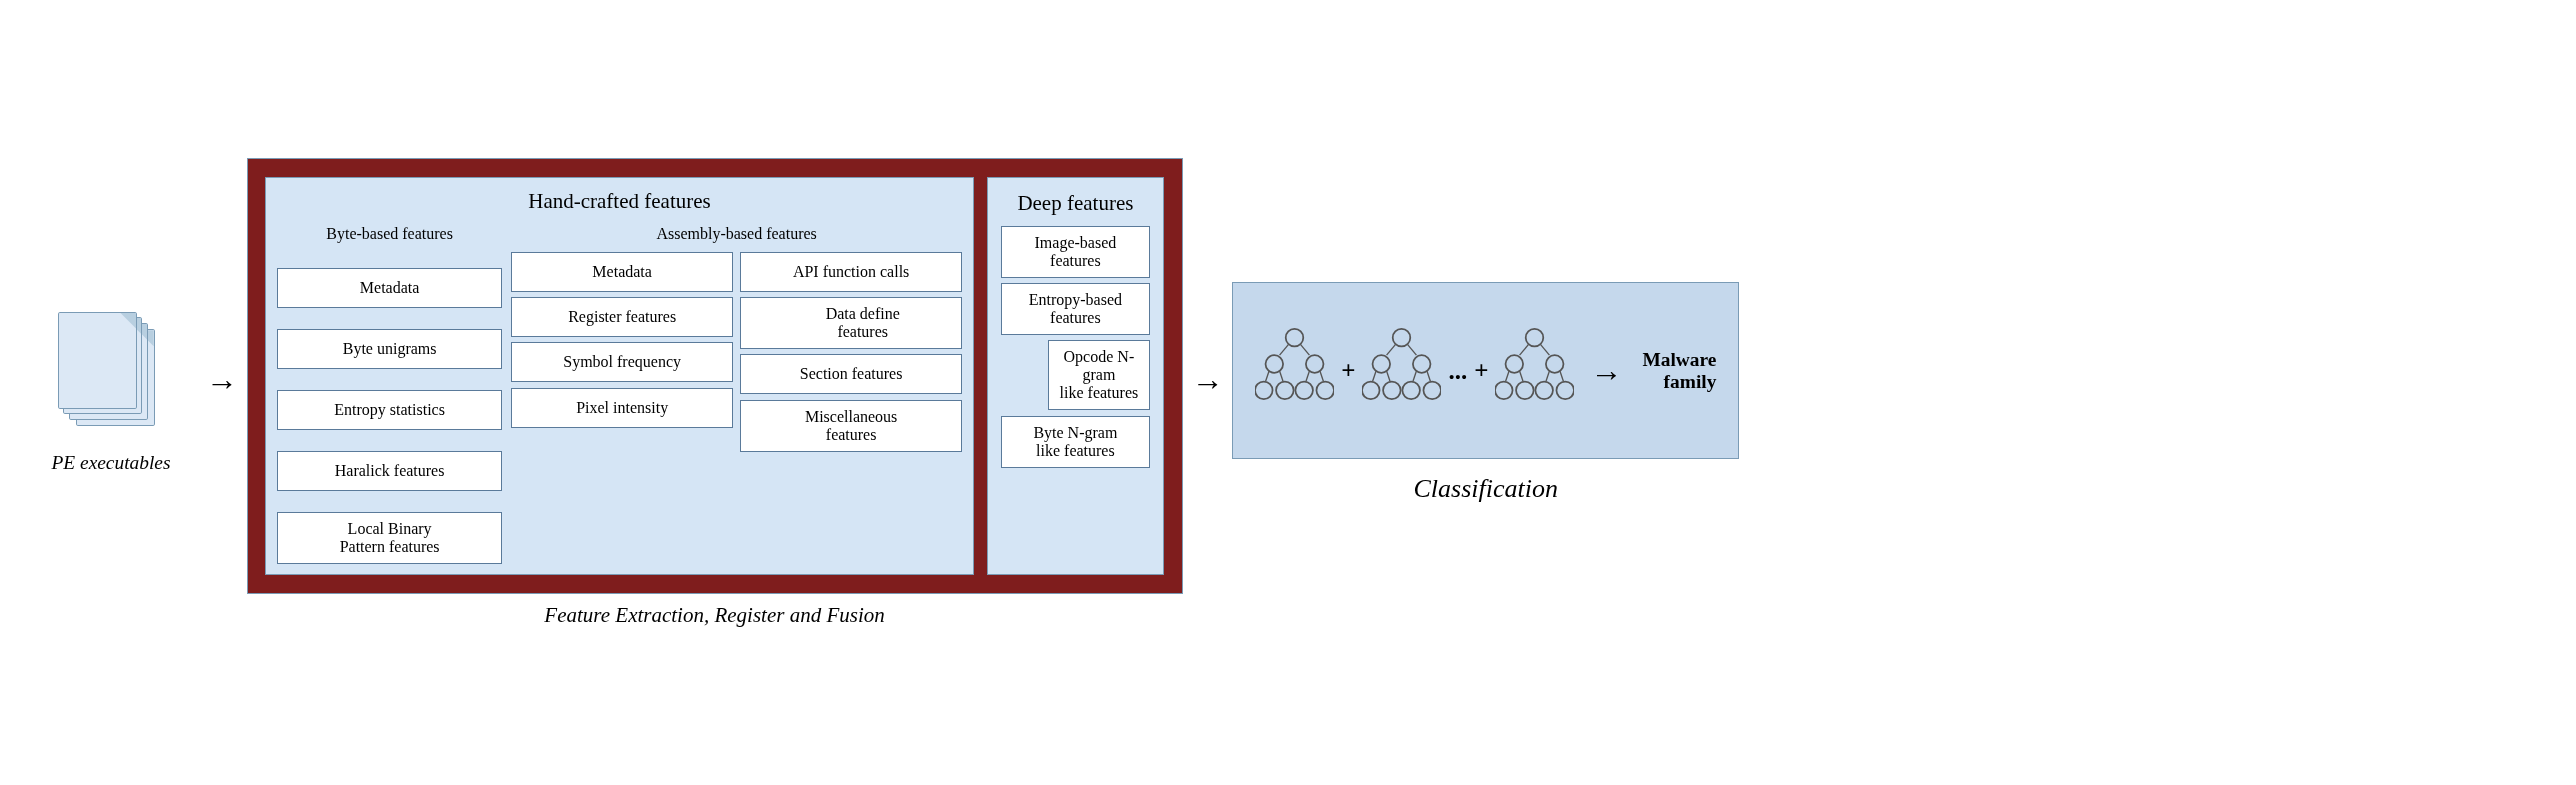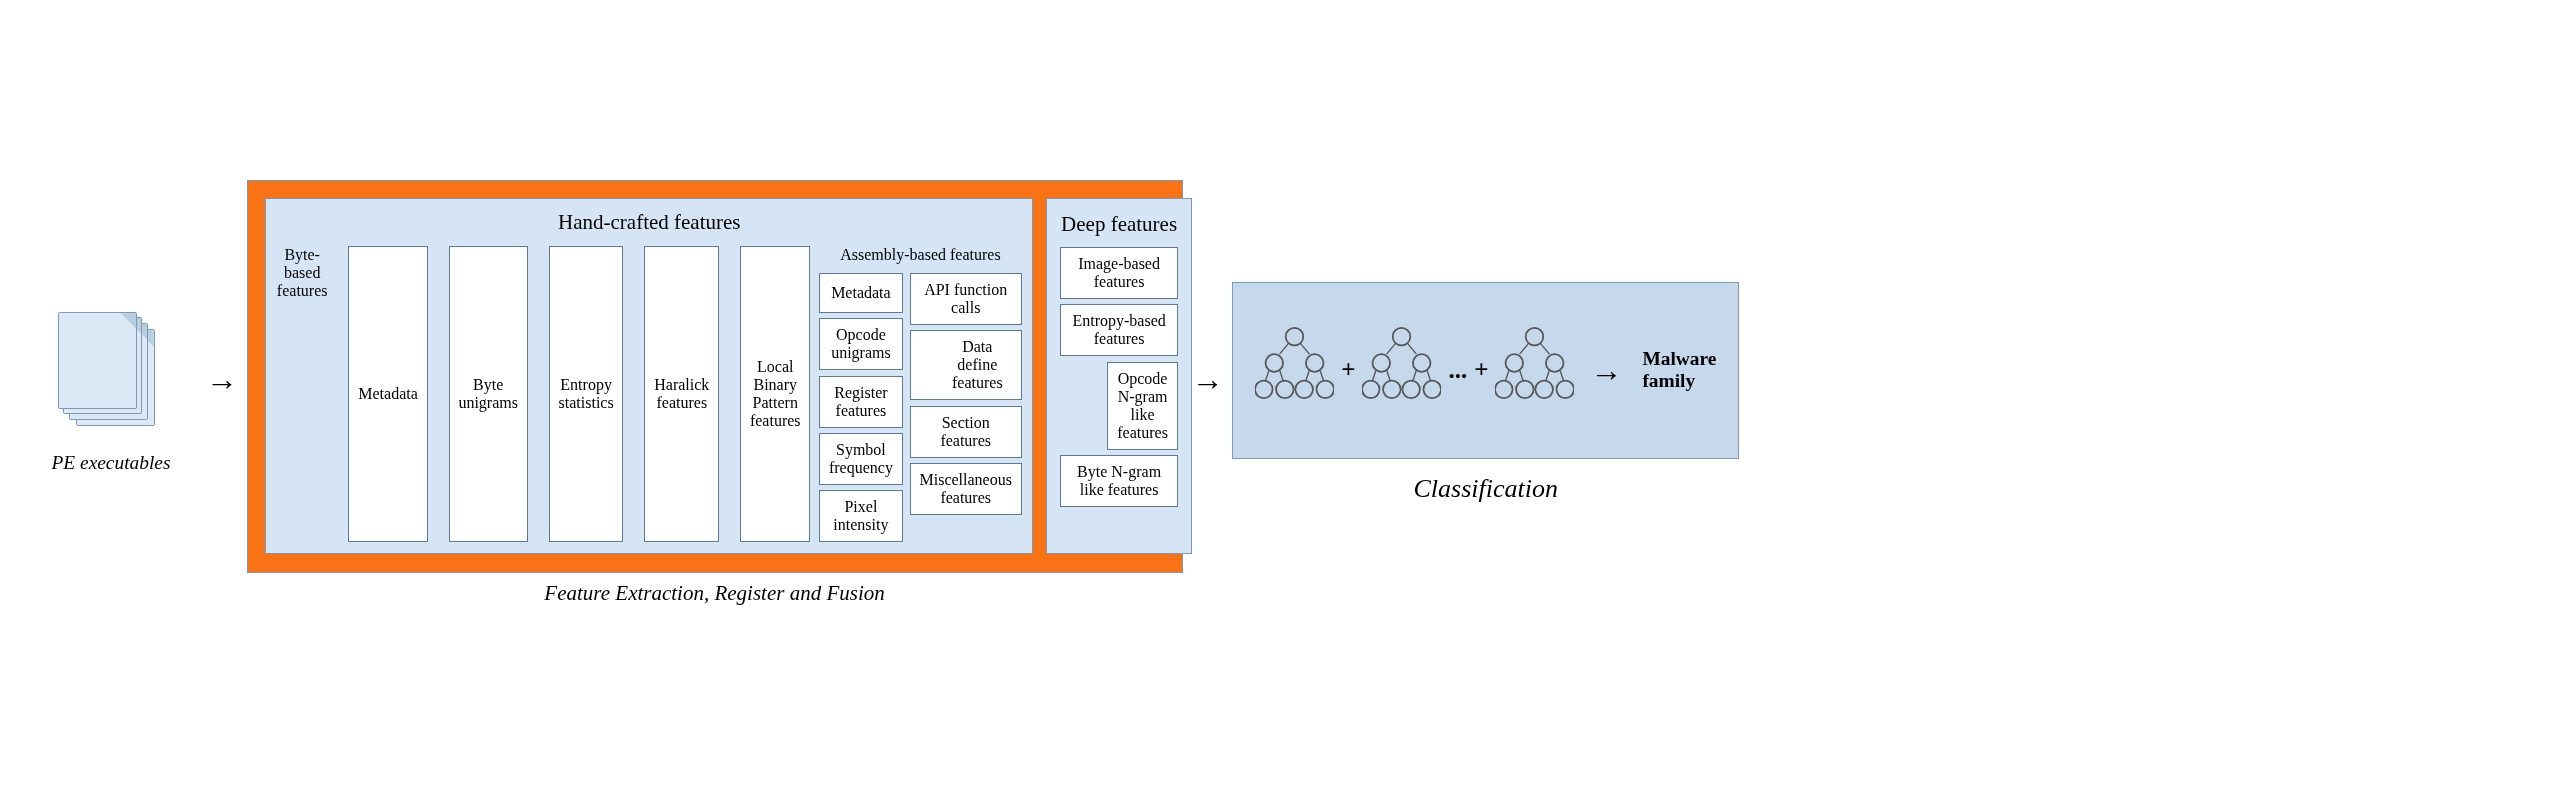--- a/index.html
+++ b/index.html
@@ -78,21 +78,21 @@
 
     
     .feature-extraction-wrapper {
       display: flex;
       flex-direction: column;
       align-items: center;
       gap: 8.8px;
     }
 
     .feature-extraction-box {
-      background: #f97316;
+      background: #7f1d1d;
       border: 1.3px solid #7a9bb5;
       padding: 17.7px;
       display: flex;
       flex-direction: column;
       gap: 8.8px;
       width: 936px;
     }
 
     .feature-cols {
       display: flex;
@@ -117,21 +117,21 @@
       margin-bottom: 4.4px;
     }
 
     .handcrafted-cols {
       display: flex;
       gap: 8.8px;
     }
 
     .byte-based-col {
       display: flex;
-      flex-direction: row;
+      flex-direction: column;
       gap: 21px;
       flex: 1;
     }
 
     .col-subtitle {
       font-size: 16px;
       text-align: center;
       margin-bottom: 3.5px;
       font-weight: normal;
     }
@@ -206,20 +206,21 @@
       font-size: 26px;
       font-style: italic;
       margin-top: 8px;
     }
 
     .malware-label {
       font-size: 19.4px;
       font-weight: bold;
       margin-left: 4.4px;
       white-space: nowrap;
+      text-align: right;
     }
 
     
     .tree-svg {
       width: 79px;
       height: 88px;
     }
 
     .plus-sign {
       font-size: 25px;
@@ -271,21 +272,20 @@
               <div class="feature-box">Entropy statistics</div>
               <div class="feature-box">Haralick features</div>
               <div class="feature-box" style="min-height:49px;">Local Binary<br>Pattern features</div>
             </div>
 
             <div class="assembly-col">
               <div class="col-subtitle">Assembly-based features</div>
               <div class="assembly-inner">
                 <div class="assembly-sub">
                   <div class="feature-box">Metadata</div>
-                  <div class="feature-box">Opcode unigrams</div>
                   <div class="feature-box">Register features</div>
                   <div class="feature-box">Symbol frequency</div>
                   <div class="feature-box">Pixel intensity</div>
                 </div>
                 <div class="assembly-sub">
                   <div class="feature-box">API function calls</div>
                   <div class="feature-box" style="min-height:49px;padding-left:32px;">Data define<br>features</div>
                   <div class="feature-box">Section features</div>
                   <div class="feature-box" style="min-height:49px;">Miscellaneous<br>features</div>
                 </div>

